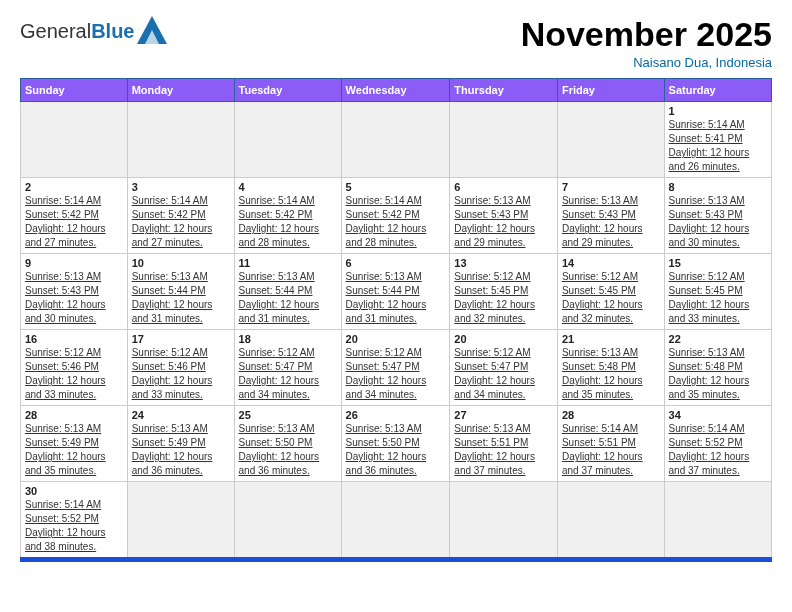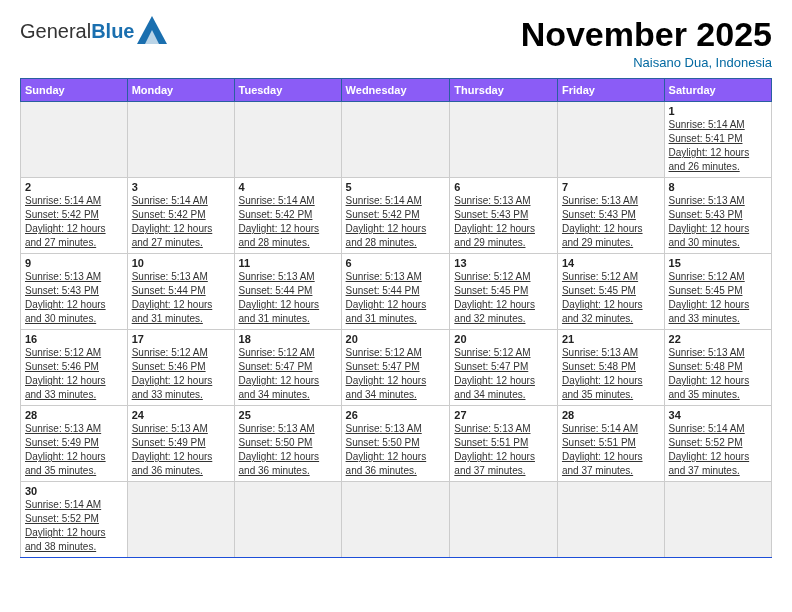--- a/index.html
+++ b/index.html
@@ -81,21 +81,21 @@
       display: block;
       margin-bottom: 1px;
     }
     .day-info {
       font-size: 10px;
       color: #333;
       line-height: 1.4;
       text-decoration: underline;
     }
     .last-row td {
-      border-bottom: 1px solid #1d4ed8;
+      border-bottom: 5px solid #1d4ed8;
       margin-top: 24px;
     }
   </style>
 </head>
 <body>
 
 <div class="page">
   <div class="header">
     <div class="logo">
       <div>

